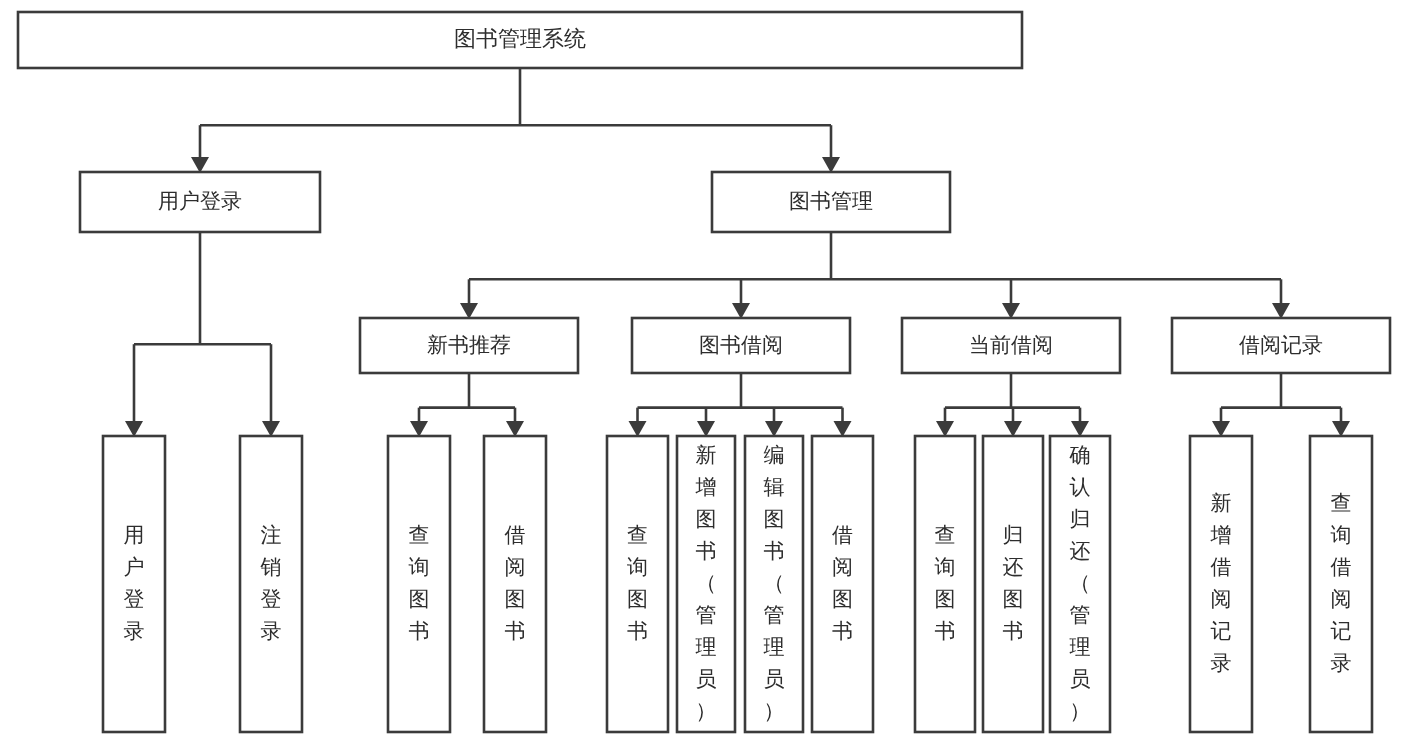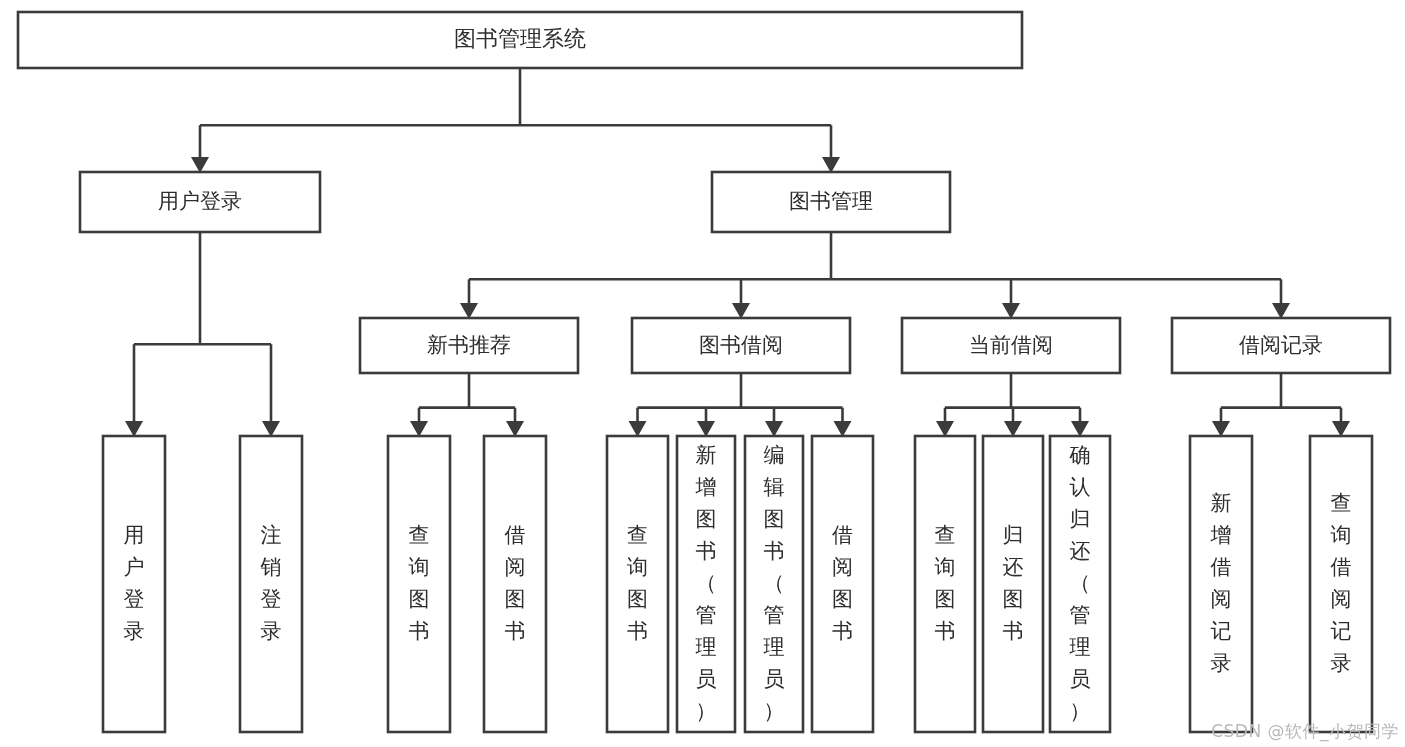--- a/index.html
+++ b/index.html
@@ -217,14 +217,13 @@
           <rect class="node-rect" x="1310" y="436" width="62" height="296"></rect>
           <text x="1341" y="504" class="node-label" text-anchor="middle" dominant-baseline="central" font-size="20">查</text>
           <text x="1341" y="536" class="node-label" text-anchor="middle" dominant-baseline="central" font-size="20">询</text>
           <text x="1341" y="568" class="node-label" text-anchor="middle" dominant-baseline="central" font-size="20">借</text>
           <text x="1341" y="600" class="node-label" text-anchor="middle" dominant-baseline="central" font-size="20">阅</text>
           <text x="1341" y="632" class="node-label" text-anchor="middle" dominant-baseline="central" font-size="20">记</text>
           <text x="1341" y="664" class="node-label" text-anchor="middle" dominant-baseline="central" font-size="20">录</text>
         </g>
       </g>
     </svg>
-  <div class="watermark">CSDN @软件_小贺同学</div>
 </div>
 
 </body></html>

